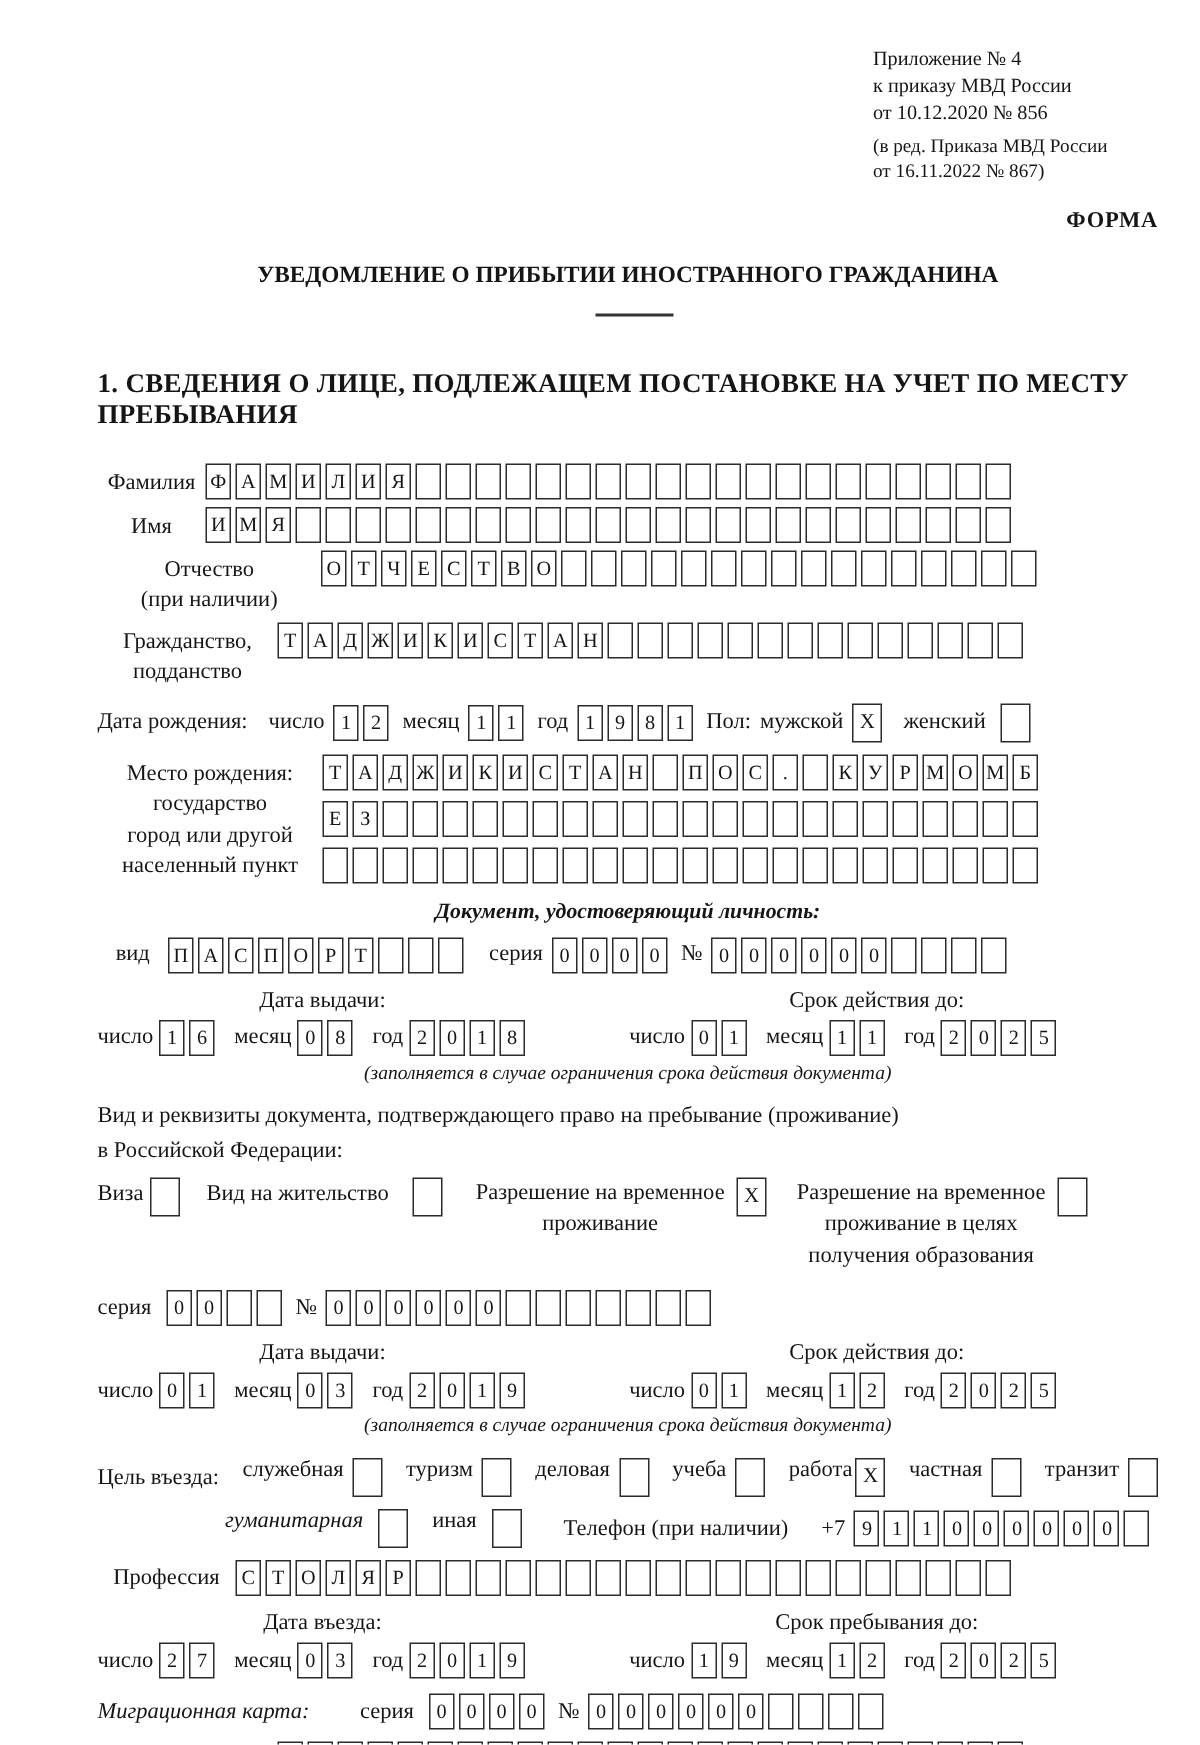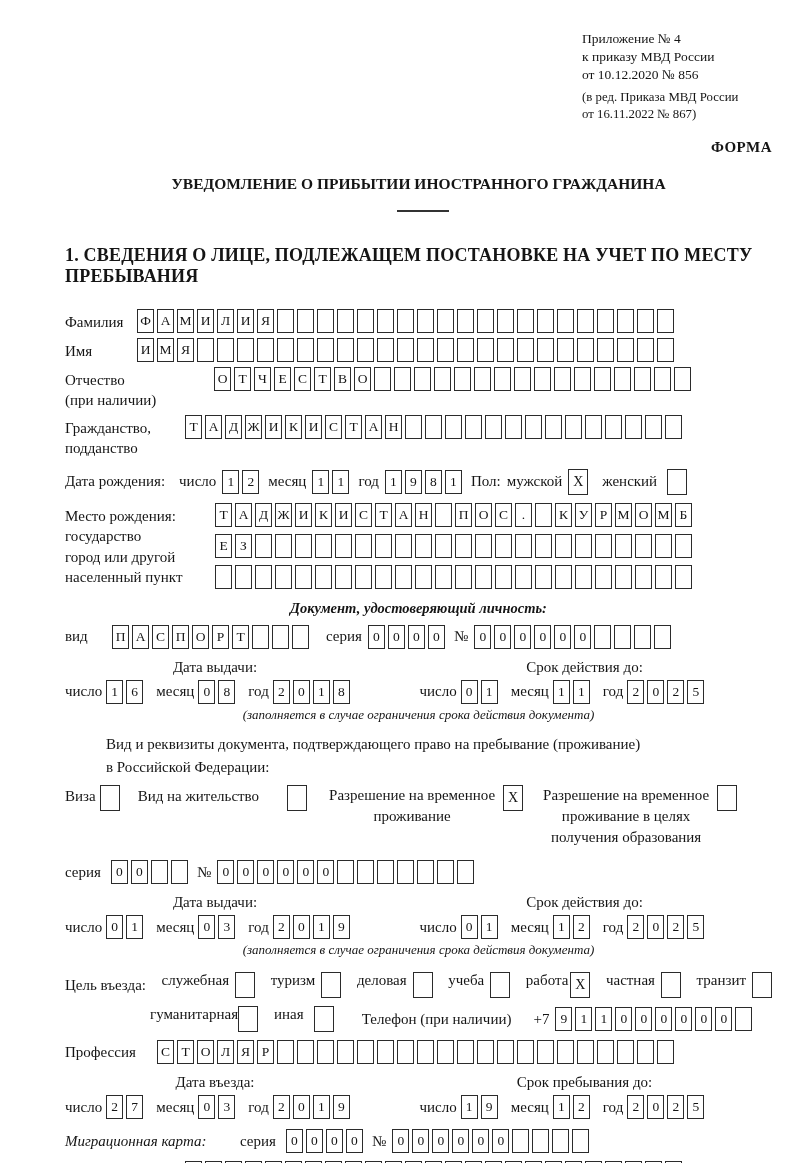--- a/index.html
+++ b/index.html
@@ -31,21 +31,21 @@
     font-size:13.5px; line-height:1;
   }
   .checkbox {
     flex:none; display:inline-flex; align-items:center; justify-content:center;
     width:20px; height:26px; border:1.5px solid #2b2b2b;
     font-size:14px;
   }
 
   .row { display:flex; align-items:flex-start; margin-top:5px; }
   .row.c { align-items:center; }
-  .lbl { flex:none; padding-top:3px; }
+  .lbl { flex:none; padding-top:3px;text-align:center; }
   .w72 { width:72px; } .w149 { width:149px; } .w120 { width:120px; }
   .w150 { width:150px; } .w92 { width:92px; } .w47 { width:47px; }
   .ml6 { margin-left:6px; } .ml14 { margin-left:14px; }
   .mr6 { margin-right:6px; } .mr10 { margin-right:10px; }
   .two-line { line-height:1.35; }
   .multi { line-height:1.38; }
 
   
   .two-col { display:flex; margin-top:10px; }
   .col-a { width:355px; }
@@ -53,25 +53,25 @@
   .col-heading { text-align:center; margin-bottom:4px; }
   .col-a .col-heading { width:300px; }
   .col-b .col-heading { width:330px; }
   .date-row { display:flex; align-items:center; }
   .date-row .dlbl { margin-right:4px; }
   .date-row .dgap { width:10px; }
   .note { text-align:center; font-size:13px; margin-top:3px;font-style:italic; }
 
   .doc-heading { text-align:center; font-weight:bold; font-size:14.5px; margin-top:4px;font-style:italic; }
 
-  .intro { margin-top:10px; line-height:1.55;margin-left:41px; }
+  .intro { margin-top:10px; line-height:1.55; }
 
   .cb-row { display:flex; align-items:flex-start; margin-top:6px; }
   .cb-item { display:flex; align-items:flex-start; }
-  .cb-item .cb-lbl { padding-top:3px; margin-right:28px; }
+  .cb-item .cb-lbl { padding-top:3px; margin-right:16px; }
   .cb-item .cb-lbl.center { text-align:center; line-height:1.4; padding-top:0; }
 
   .purpose-row { display:flex; align-items:center; margin-top:14px; justify-content:space-between; }
   .purpose-row .p-lbl { margin-right:6px; }
   .phone-row { display:flex; align-items:center; margin-top:8px; padding-left:85px; }
 
   .mt8 { margin-top:8px; } .mt10 { margin-top:10px; } .mt12 { margin-top:12px; }
   .birthplace-rows .cells { margin-bottom:7px; }
 </style>
 </head>
@@ -597,21 +597,21 @@
     <span class="cb-item">
         <span class="p-lbl">транзит</span>
         <span class="cells">
           <span class="checkbox"></span>
         </span>
       </span>
   </div>
 
   <div class="phone-row">
     <span class="cb-item">
-        <span class="p-lbl" style="">гуманитарная</span>
+        <span class="p-lbl" style="margin-right:10px;font-style:italic;">гуманитарная</span>
         <span class="cells">
           <span class="checkbox"></span>
         </span>
       </span>
     <span class="cb-item" style="margin-left:16px;">
         <span class="p-lbl" style="margin-right:10px;">иная</span>
         <span class="cells">
           <span class="checkbox"></span>
         </span>
       </span>

